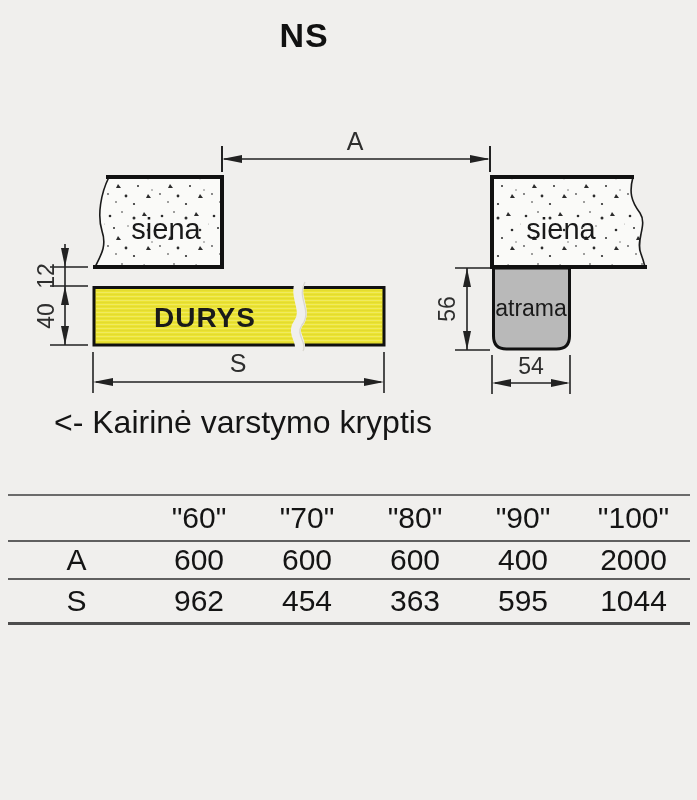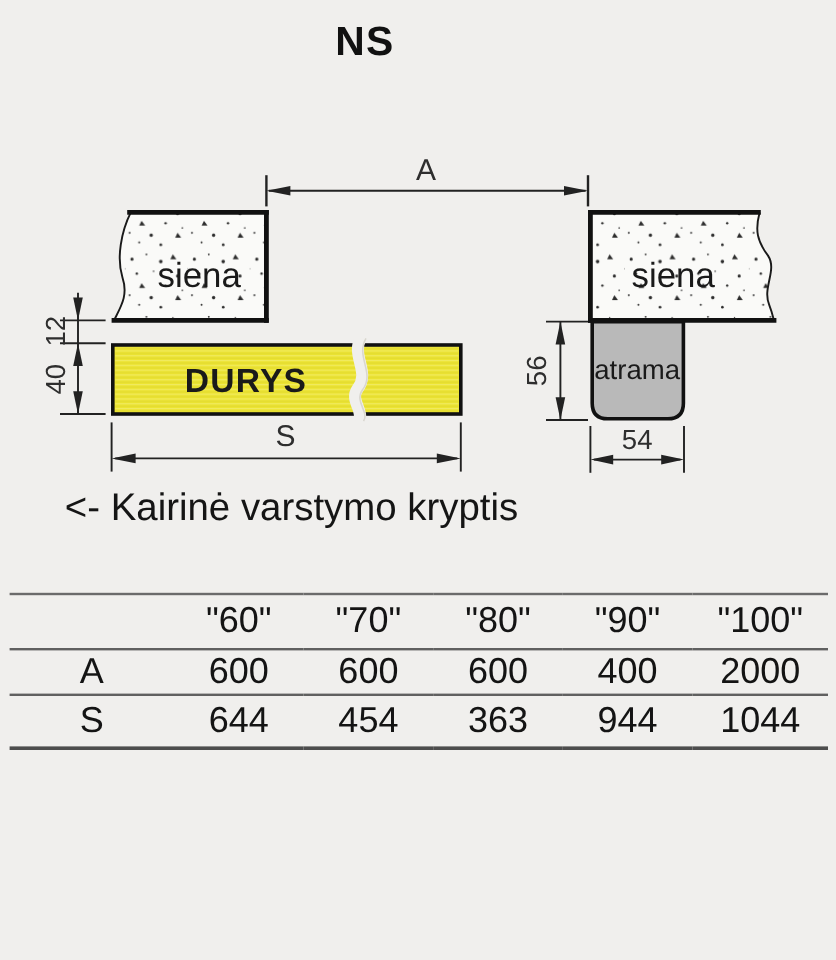--- a/index.html
+++ b/index.html
@@ -205,20 +205,20 @@
     <tr class="row-a">
       <td>A</td>
       <td>600</td>
       <td>600</td>
       <td>600</td>
       <td>400</td>
       <td>2000</td>
     </tr>
     <tr class="row-s">
       <td>S</td>
-      <td>644</td>
+      <td>962</td>
       <td>454</td>
       <td>363</td>
-      <td>944</td>
+      <td>595</td>
       <td>1044</td>
     </tr>
   </tbody>
 </table>
 
 </body></html>

